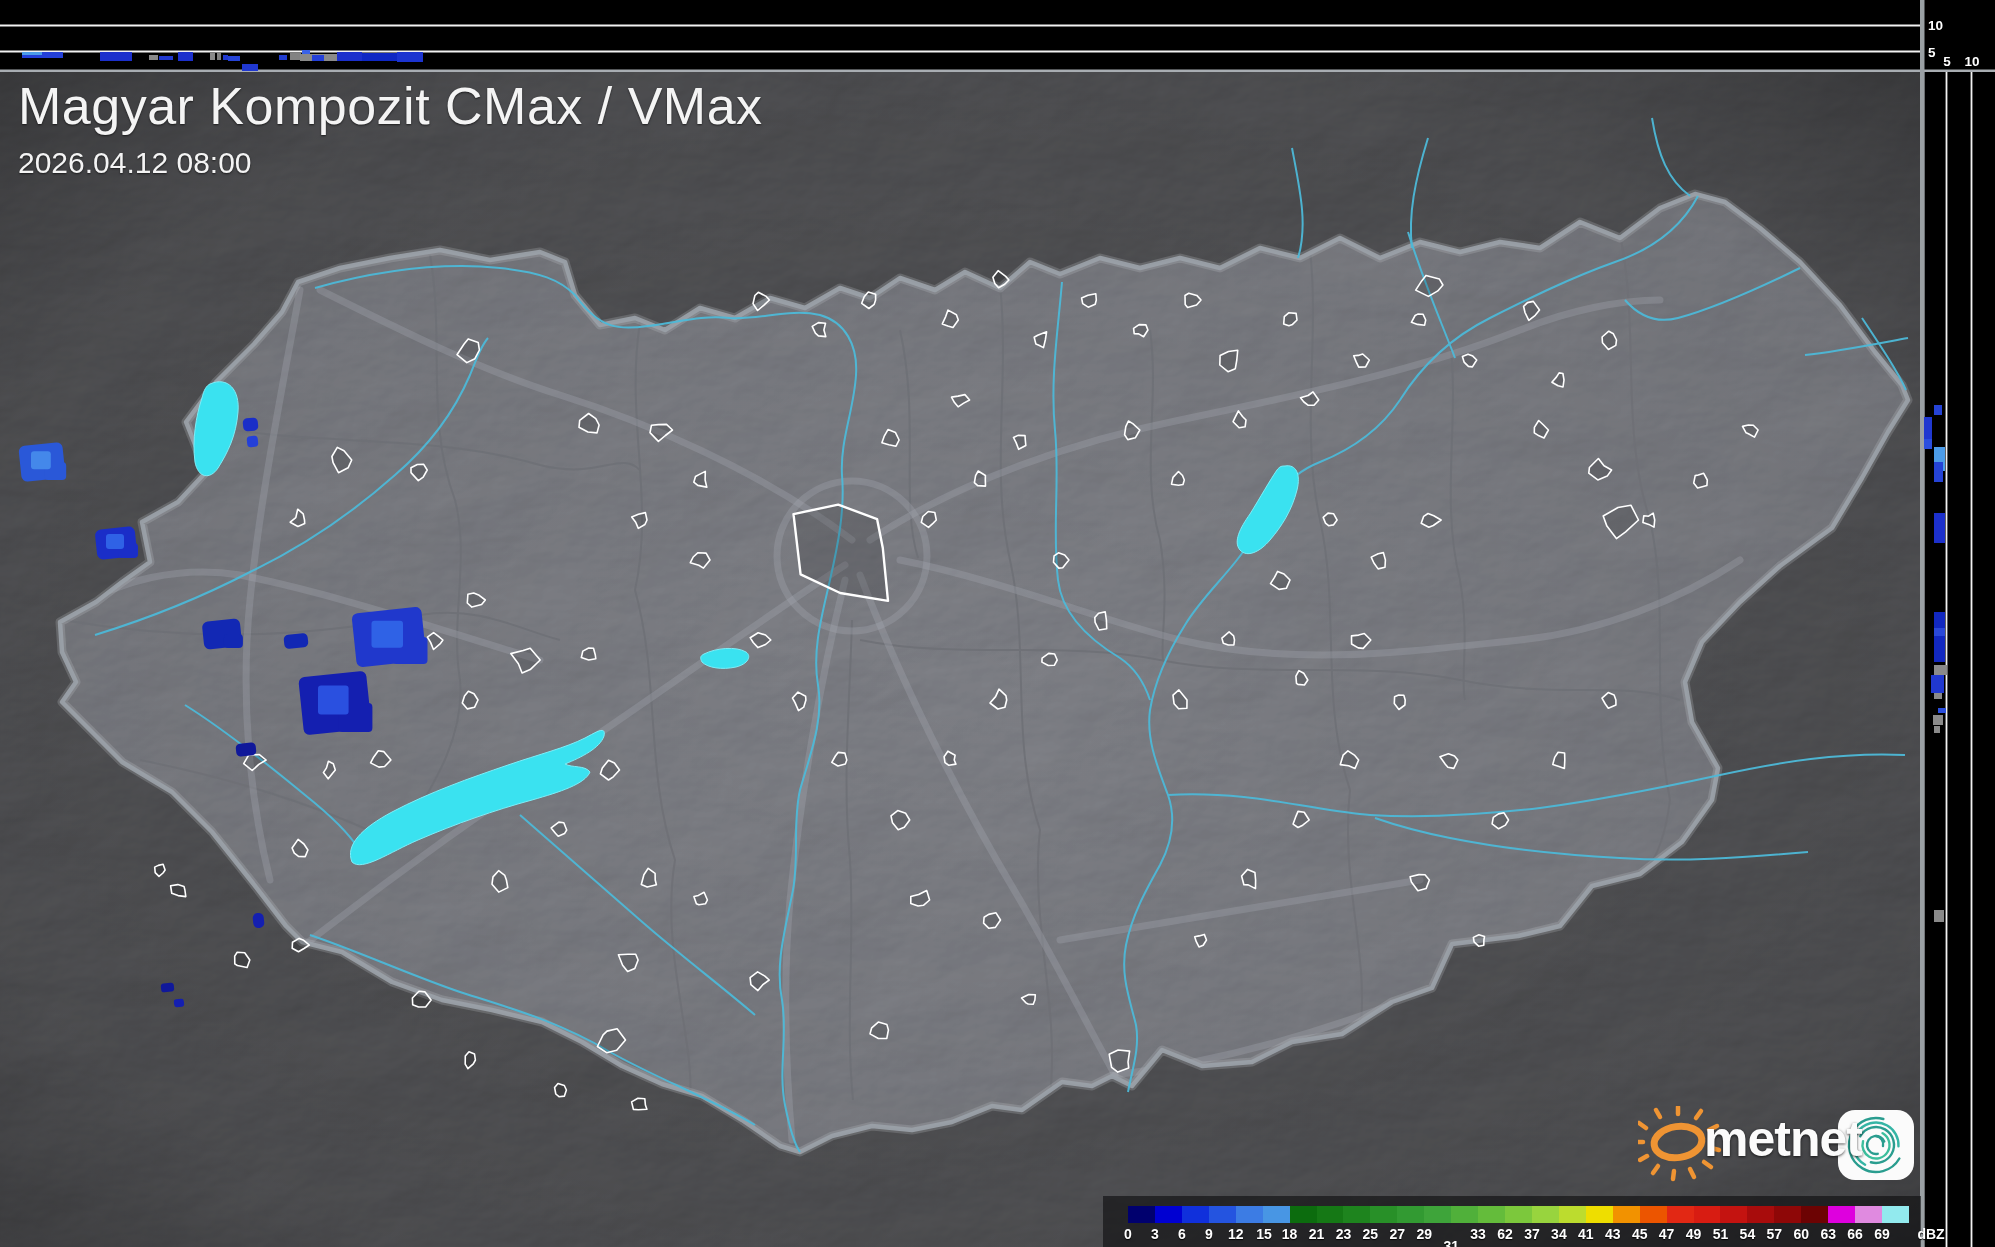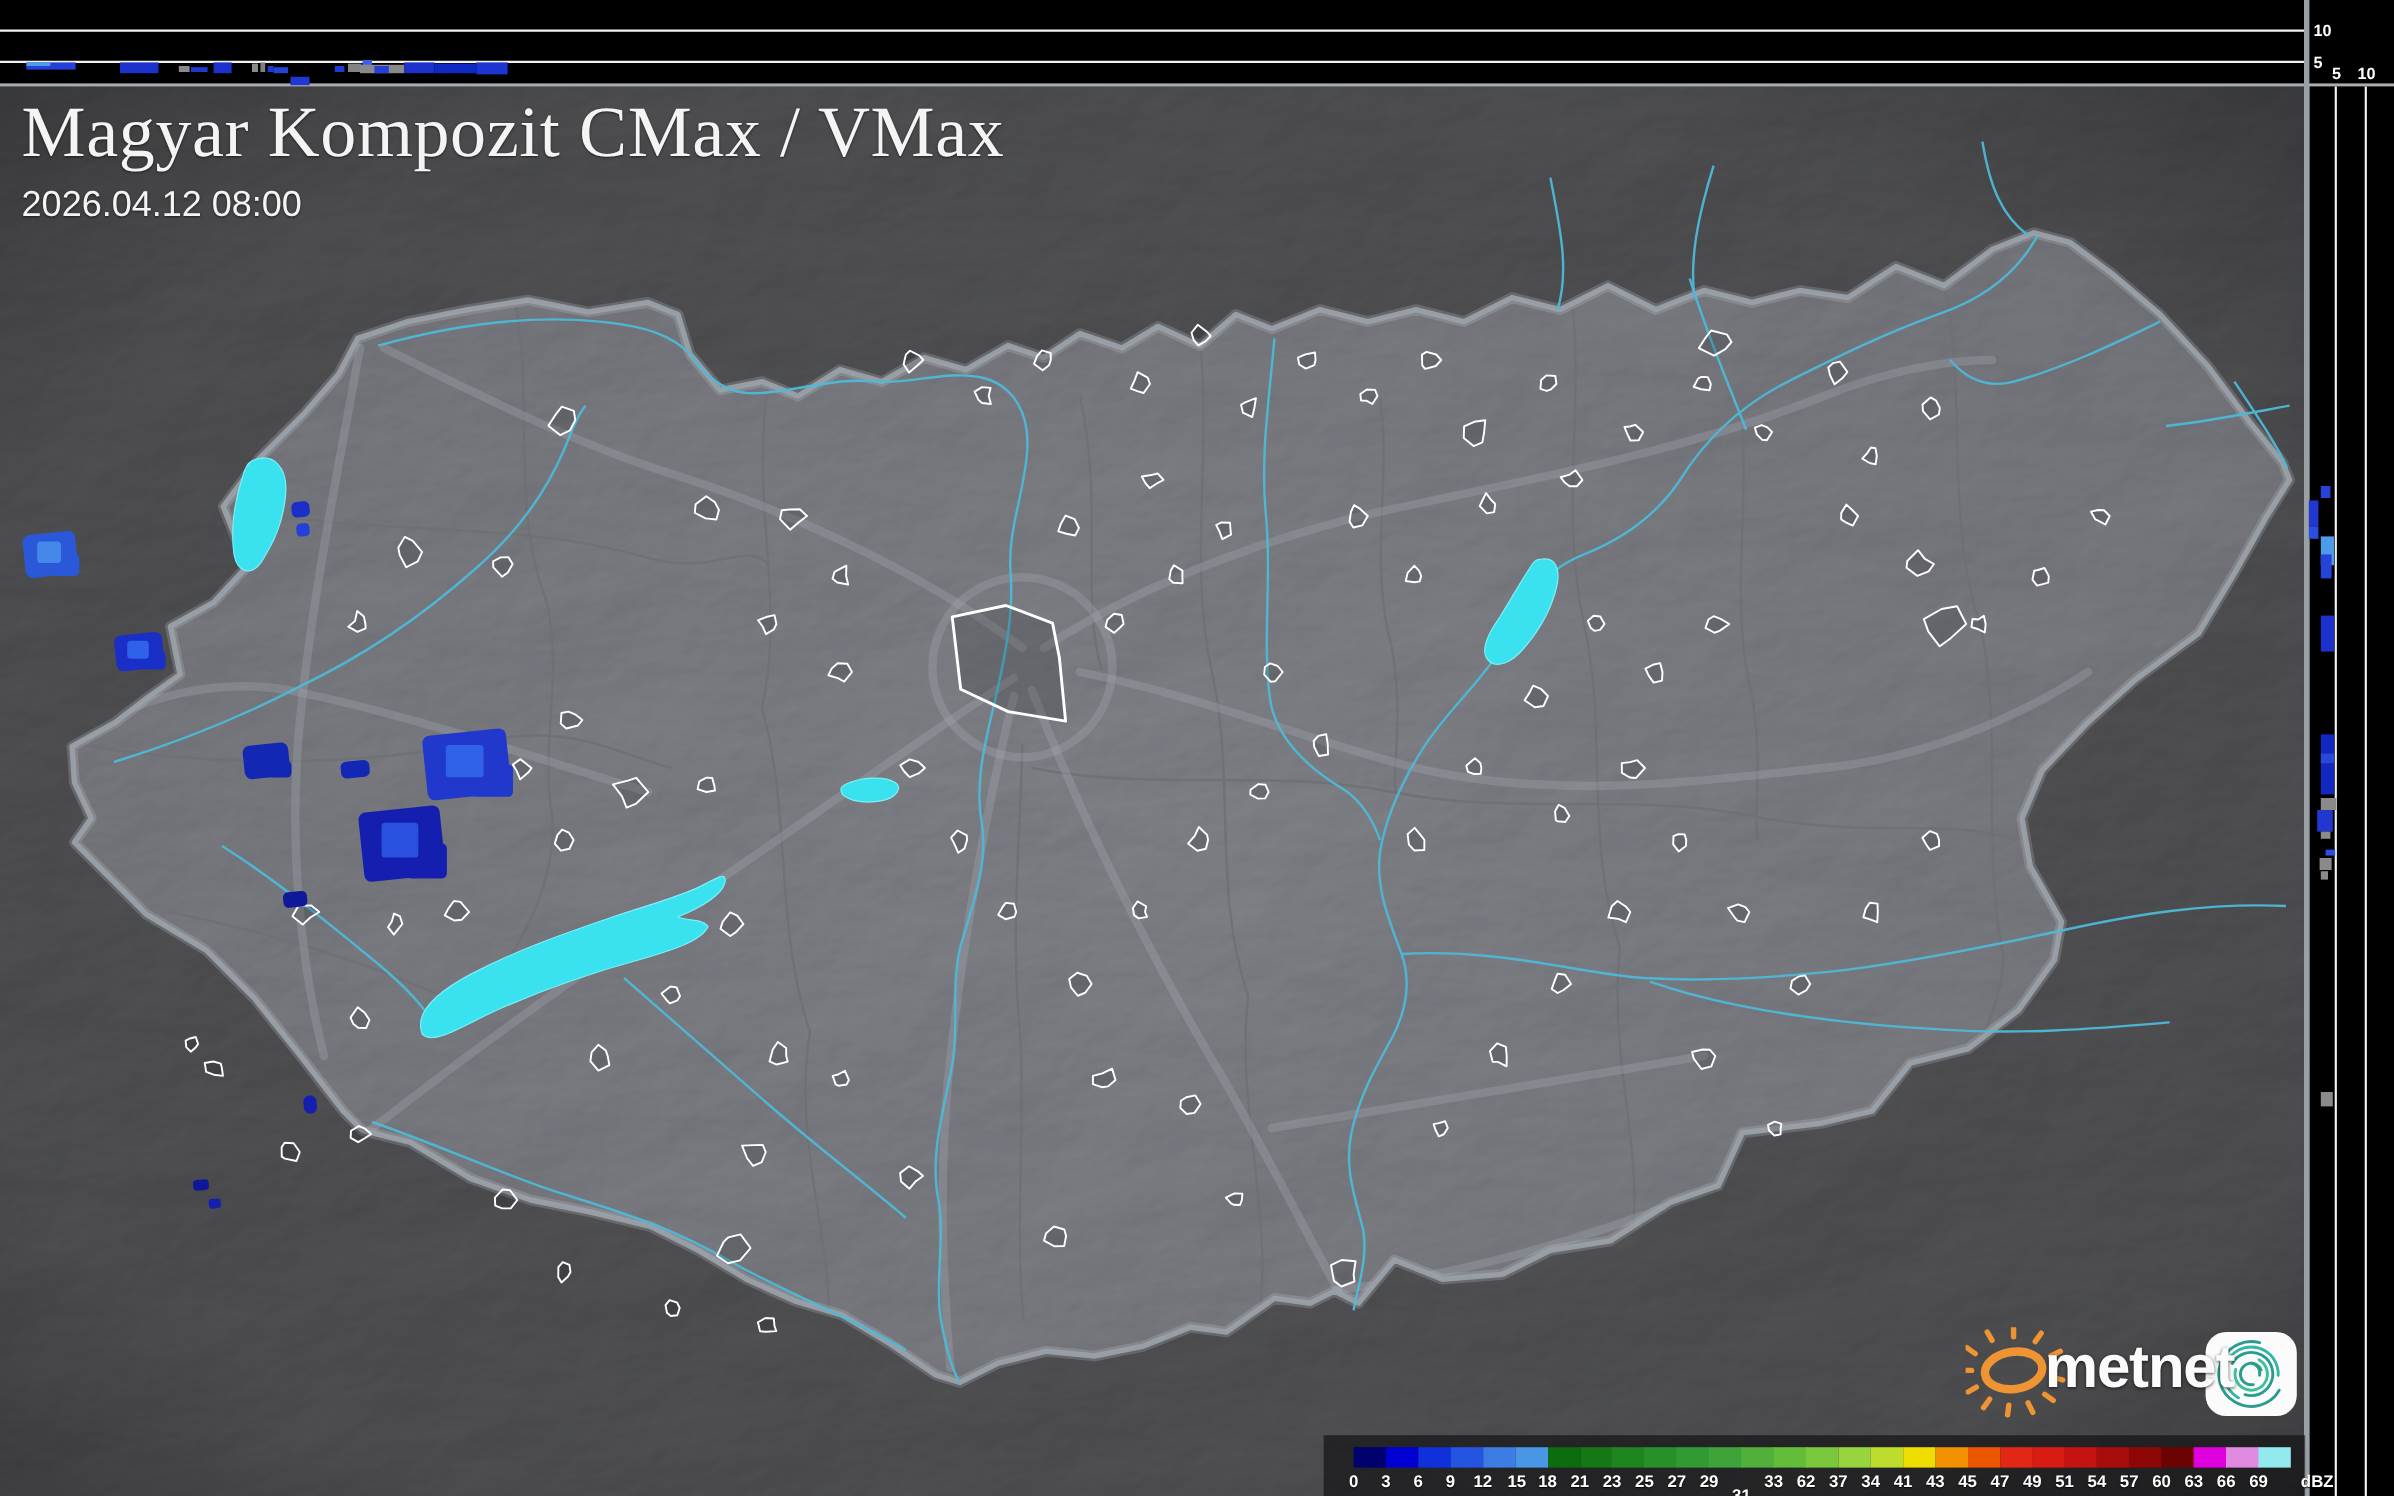--- a/index.html
+++ b/index.html
@@ -1,22 +1,22 @@
 <!DOCTYPE html>
 <html><head>
 <meta charset="utf-8">
 <style>
   html,body{margin:0;padding:0;background:#000;}
   #stage{position:relative;width:1995px;height:1247px;background:#000;overflow:hidden;
          font-family:"Liberation Sans", sans-serif;}
   #scene{position:absolute;left:0;top:0;}
   
   #titleblock{position:absolute;left:18px;top:80px;color:#f4f4f4;}
-  #page-title{font-size:60px;font-weight:400;letter-spacing:.5px;margin:0;line-height:1.0;
-              text-shadow:0 1px 2px rgba(0,0,0,.6);font-family:Liberation Serif, serif;}
+  #page-title{font-size:52px;font-weight:400;letter-spacing:.5px;margin:0;line-height:1.0;
+              text-shadow:0 1px 2px rgba(0,0,0,.6);}
   #timestamp{font-size:30px;font-weight:400;margin-top:14px;text-shadow:0 1px 2px rgba(0,0,0,.6);}
   
   #legend{position:absolute;left:1103px;top:1196px;width:818px;height:51px;
           background:rgba(8,9,11,.58);}
   #legend .cell{position:absolute;top:10px;height:17px;}
   #legend .lab{position:absolute;top:30px;transform:translateX(-50%);color:#fff;
                font-size:14px;font-weight:bold;text-shadow:0 1px 1px #000;white-space:nowrap;}
   
   #logo{position:absolute;left:1638px;top:1106px;width:310px;height:80px;}
   #logo .brand{position:absolute;left:66px;top:4px;color:#fbfbfb;font-size:50px;font-weight:bold;

